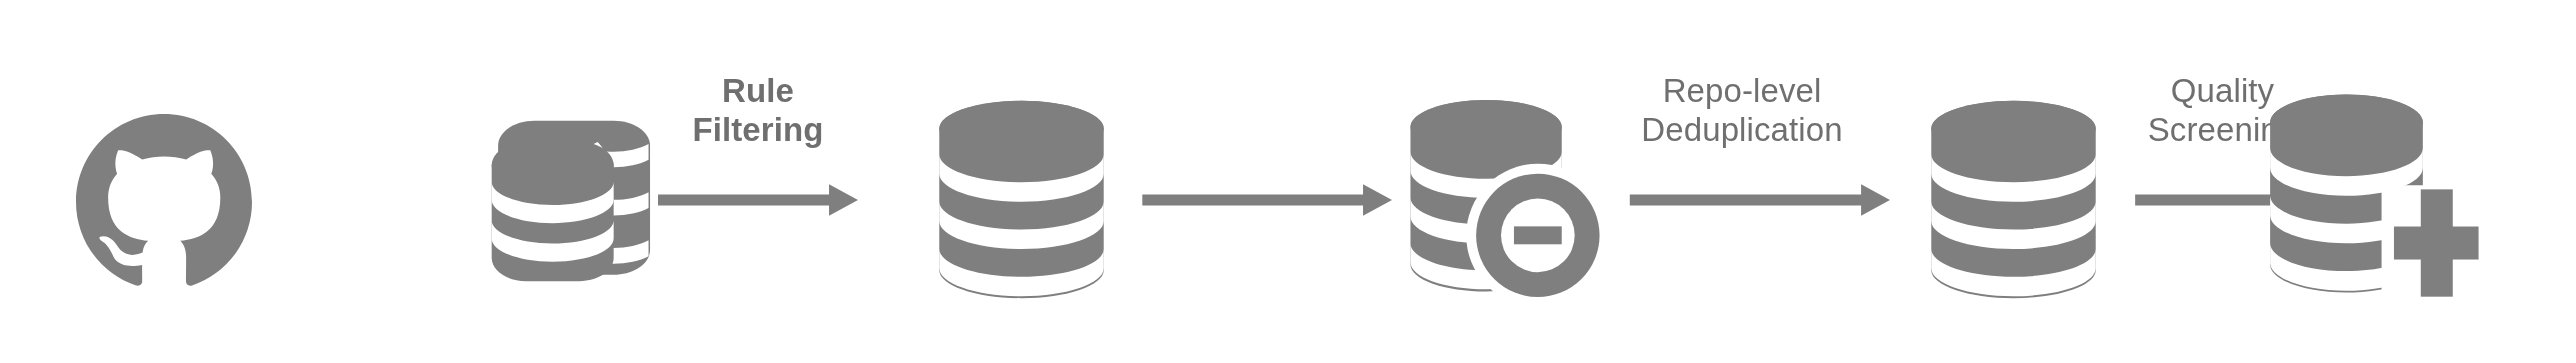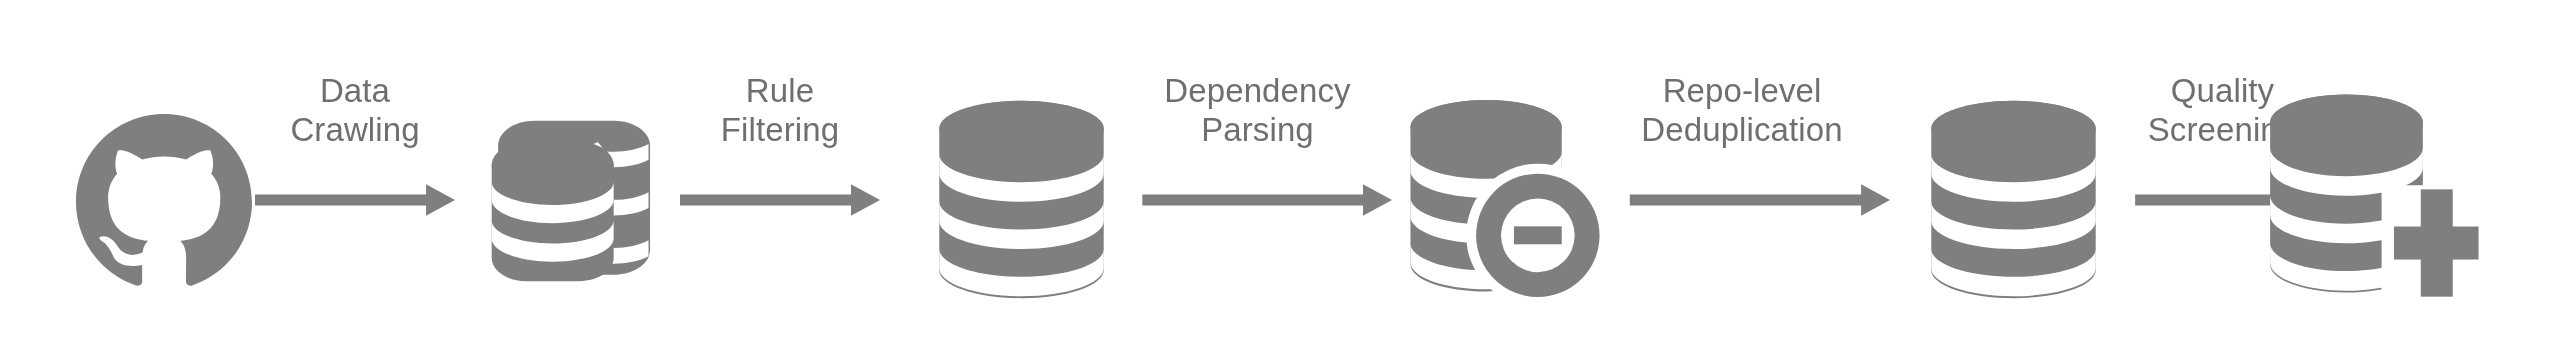--- a/index.html
+++ b/index.html
@@ -64,27 +64,20 @@
       <path fill="#7f7f7f" d="M8 0C3.58 0 0 3.58 0 8c0 3.54 2.29 6.53 5.47 7.59.4.07.55-.17.55-.38
         0-.19-.01-.82-.01-1.49-2.01.37-2.53-.49-2.69-.94-.09-.23-.48-.94-.82-1.13-.28-.15-.68-.52-.01-.53.63-.01
         1.08.58 1.23.82.72 1.21 1.87.87 2.33.66.07-.52.28-.87.51-1.07-1.78-.2-3.64-.89-3.64-3.95
         0-.87.31-1.59.82-2.15-.08-.2-.36-1.02.08-2.12 0 0 .67-.21 2.2.82.64-.18 1.32-.27 2-.27.68 0
         1.36.09 2 .27 1.53-1.04 2.2-.82 2.2-.82.44 1.1.16 1.92.08 2.12.51.56.82 1.27.82 2.15 0
         3.07-1.87 3.75-3.65 3.95.29.25.54.73.54 1.48 0 1.07-.01 1.93-.01 2.2 0 .21.15.46.55.38A8.01
         8.01 0 0 0 16 8c0-4.42-3.58-8-8-8z"></path>
     </svg>
   </div>
 
-  <div class="step" style="left:255px; width:200px;">
-    <div class="step-label">Data
-Crawling</div>
-    <svg class="step-arrow" viewBox="0 0 290 70" preserveAspectRatio="none">
-      <path fill="#7f7f7f" d="M0 27 L248 27 L248 12 L290 35 L248 58 L248 43 L0 43 Z"></path>
-    </svg>
-  </div>
 
   <div class="stage" style="left:466px; width:214px;">
     <svg class="icon-svg" style="left:0px; top:95px; width:214px; height:214px;" viewBox="0 0 100 100">
       <g fill="#7f7f7f">
 
         <path d="M32 12h37c9.4 0 17 5.2 17 11.6v48.8c0 6.4-7.6 11.6-17 11.6H32c-9.4 0-17-5.2-17-11.6V23.6
                  C15 17.2 22.6 12 32 12z"></path>
 
         <path fill="#ffffff" d="M69 26.5c6.2 0 12.1-1.3 16.3-3.6v7.4c-4.2 2.2-10.1 3.5-16.3 3.5-1.2 0-2.4-.05-3.6-.15v-7.3
                  c1.2.1 2.4.15 3.6.15z"></path>
@@ -100,43 +93,41 @@
                  C12 26.9 19.2 22 28 22z"></path>
 
         <ellipse cx="40.5" cy="33" rx="28.5" ry="11"></ellipse>
 
         <path fill="#ffffff" d="M12 40.5c0 6 12.8 10.9 28.5 10.9S69 46.5 69 40.5v8.5c0 6-12.8 10.9-28.5 10.9S12 55 12 49z"></path>
         <path fill="#ffffff" d="M12 58.5c0 6 12.8 10.9 28.5 10.9S69 64.5 69 58.5v8.5c0 6-12.8 10.9-28.5 10.9S12 73 12 67z"></path>
       </g>
     </svg>
   </div>
 
-  <div class="step" style="left:680px; width:200px;">
+  <div class="step" style="left:658px; width:200px;font-weight:bold;">
     <div class="step-label">Rule
 Filtering</div>
     <svg class="step-arrow" viewBox="0 0 290 70" preserveAspectRatio="none">
       <path fill="#7f7f7f" d="M0 27 L248 27 L248 12 L290 35 L248 58 L248 43 L0 43 Z"></path>
     </svg>
   </div>
 
   <div class="stage" style="left:929px; width:185px;">
     <svg class="icon-svg" style="left:0px; top:96px; width:185px; height:207px;" viewBox="0 0 90 100">
       <g fill="#7f7f7f">
         <path d="M45 2c22 0 40 6.1 40 13.6v68.8C85 91.9 67 98 45 98S5 91.9 5 84.4V15.6C5 8.1 23 2 45 2z"></path>
         <ellipse cx="45" cy="15.6" rx="40" ry="13.6"></ellipse>
         <path fill="#ffffff" d="M5 28c0 7.5 18 13.6 40 13.6S85 35.5 85 28v9.5c0 7.5-18 13.6-40 13.6S5 45 5 37.5z"></path>
         <path fill="#ffffff" d="M5 51c0 7.5 18 13.6 40 13.6S85 58.5 85 51v9.5c0 7.5-18 13.6-40 13.6S5 68 5 60.5z"></path>
         <path fill="#ffffff" d="M5 74c0 7.5 18 13.6 40 13.6S85 81.5 85 74v9.5c0 7.5-18 13.6-40 13.6S5 91 5 83.5z"></path>
       </g>
     </svg>
   </div>
 
   <div class="step" style="left:1123px; width:269px;">
-    <div class="step-label">Dependency
-Parsing</div>
     <svg class="step-arrow" viewBox="0 0 390 70" preserveAspectRatio="none">
       <path fill="#7f7f7f" d="M28 27 L348 27 L348 12 L390 35 L348 58 L348 43 L28 43 Z"></path>
     </svg>
   </div>
 
   <div class="stage" style="left:1406px; width:200px;">
     <svg class="icon-svg" style="left:0px; top:96px; width:200px; height:207px;" viewBox="0 0 100 104">
       <g fill="#7f7f7f">
 
         <path d="M40 2c20.9 0 38 6.1 38 13.6v69C78 92.1 60.9 98.2 40 98.2S2 92.1 2 84.6V15.6C2 8.1 19.1 2 40 2z"></path>

